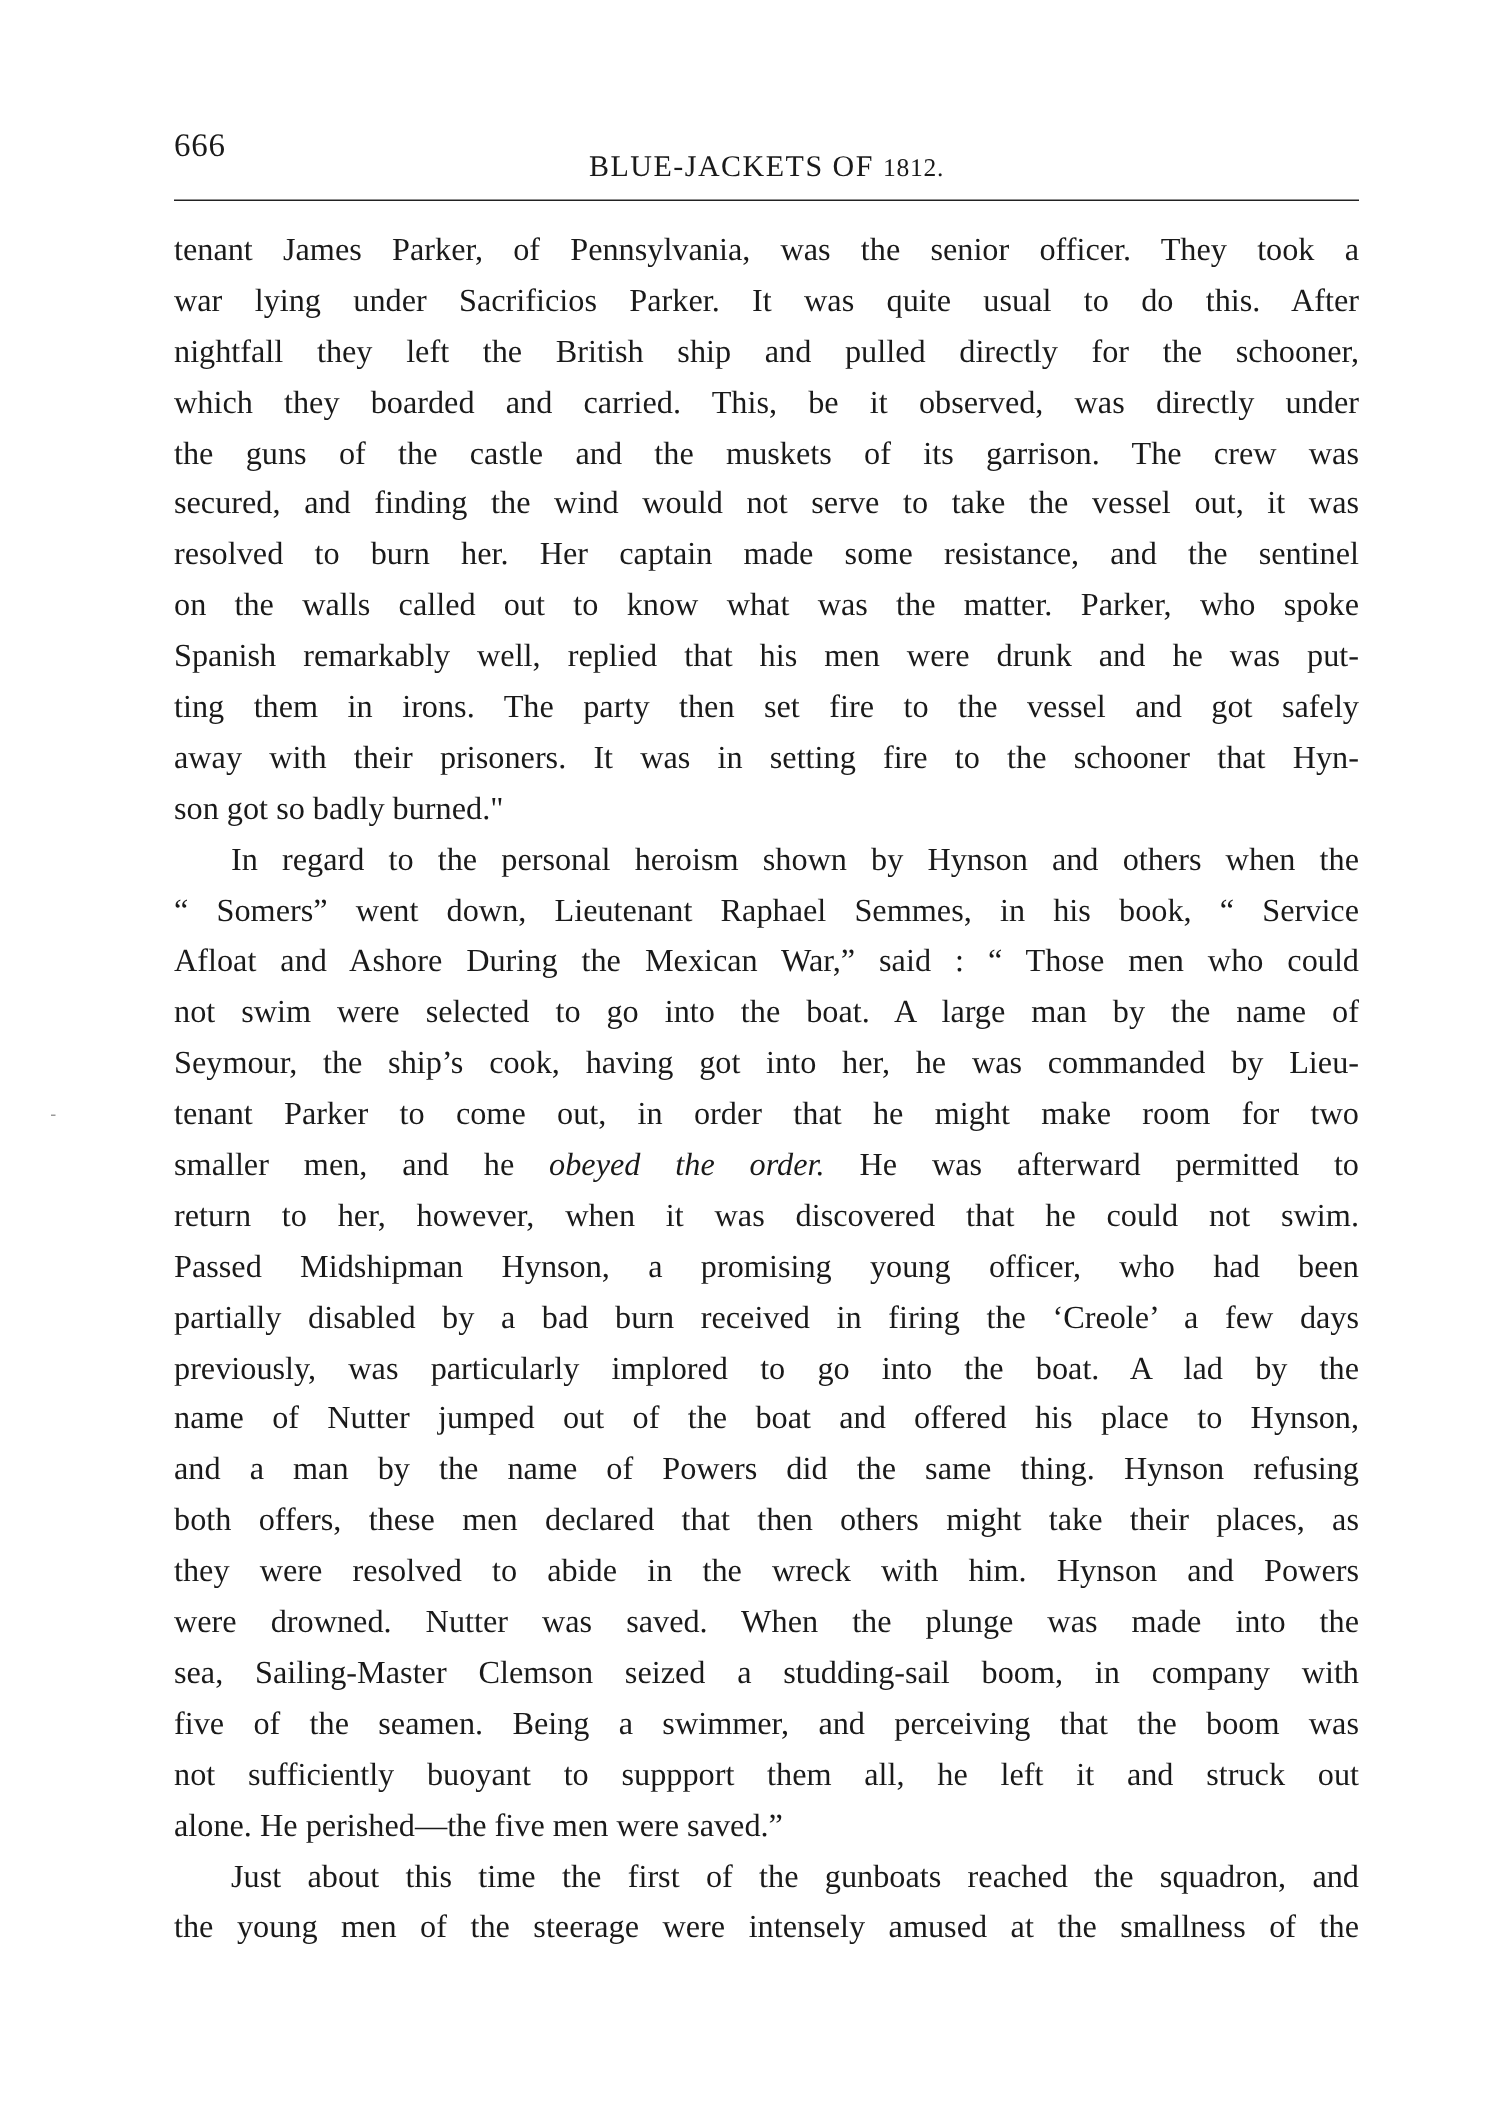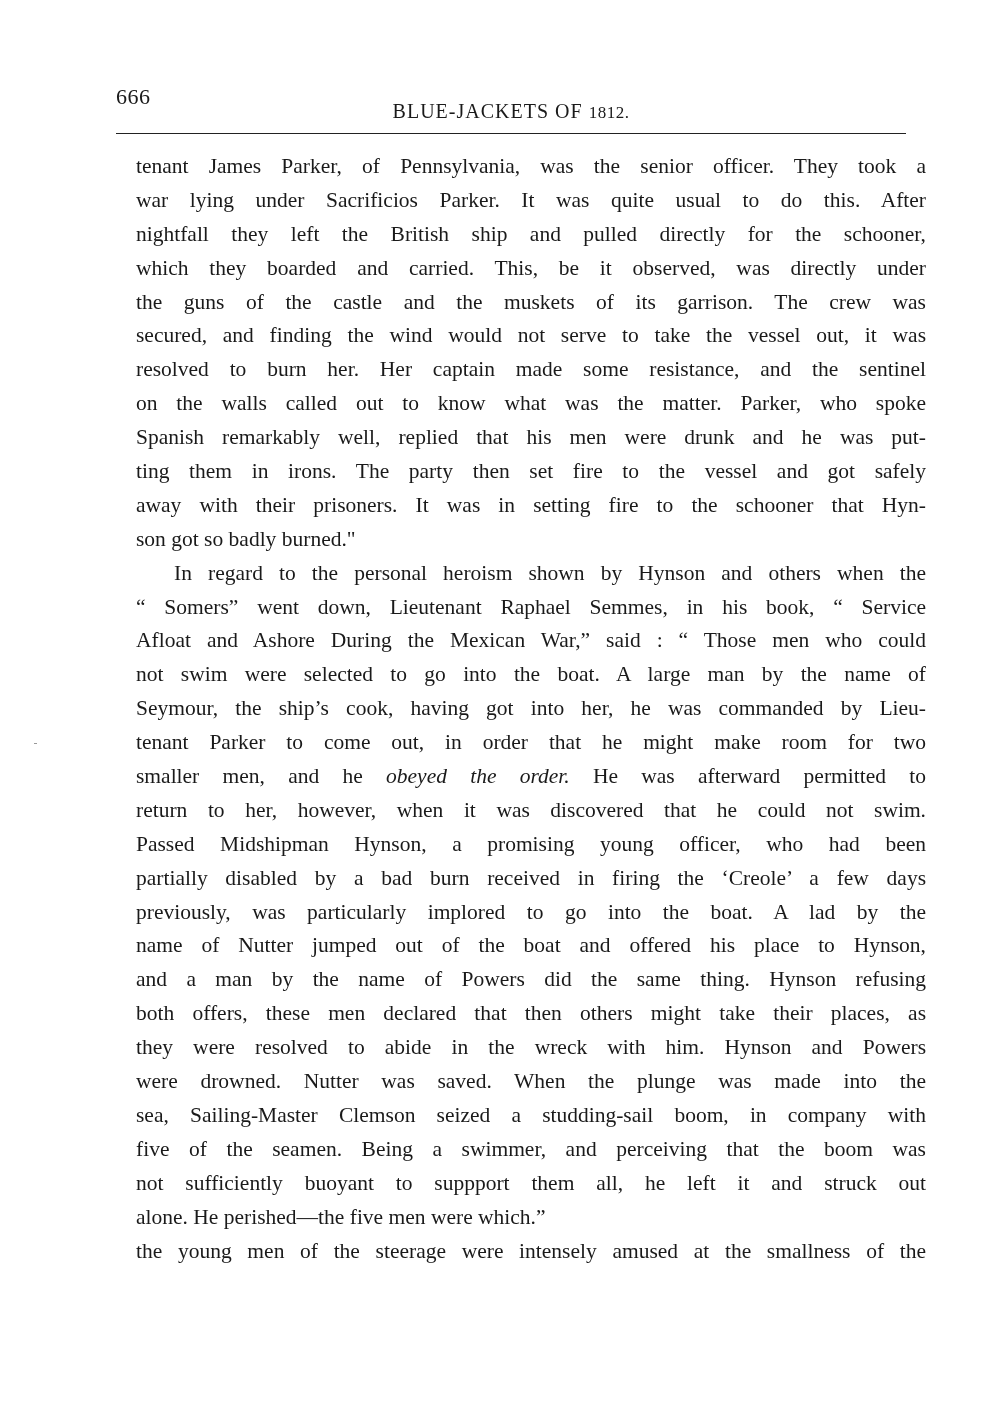--- a/index.html
+++ b/index.html
@@ -4,21 +4,21 @@
   <style>
     html, body { margin: 0; padding: 0; background: #ffffff; }
     body { width: 1000px; height: 1402px; position: relative; overflow: hidden; }
     .page { position: absolute; left: 0; top: 0; width: 1000px; height: 992px; background: #ffffff; color: #1a1a1a;
             font-family: "Liberation Serif", "DejaVu Serif", serif; }
     .running-head { position: absolute; left: 116px; top: 84px; width: 790px; height: 32px; }
     .page-number { position: absolute; left: 0; top: 0; font-size: 22px; letter-spacing: 0.5px; }
     .running-title { position: absolute; left: 0; right: 0; top: 16px; text-align: center; font-size: 20px; letter-spacing: 1px; }
     .running-title .oldstyle { font-size: 17px; letter-spacing: 0.5px; }
     .head-rule { position: absolute; left: 116px; top: 133px; width: 790px; height: 0; border-top: 1.5px solid #222; }
-    .body-text { position: absolute; left: 116px; top: 150px; width: 790px; margin-left: 20px; }
+    .body-text { position: absolute; left: 116px; top: 150px; width: 790px; }
     .line { display: block; height: 33.9px; line-height: 33.9px; font-size: 21.5px; white-space: nowrap;
             text-align: justify; text-align-last: justify; }
     .line.last { text-align-last: left; }
     .line.indent { padding-left: 38px; }
     .line em { font-style: italic; }
     .scan-mark { position: absolute; left: 34px; top: 743px; width: 3px; height: 1px; background: #999; }
   </style>
 </head>
 <body>
 
@@ -55,16 +55,17 @@
     <span class="line">partially disabled by a bad burn received in firing the ‘Creole’ a few days</span>
     <span class="line">previously, was particularly implored to go into the boat. A lad by the</span>
     <span class="line">name of Nutter jumped out of the boat and offered his place to Hynson,</span>
     <span class="line">and a man by the name of Powers did the same thing. Hynson refusing</span>
     <span class="line">both offers, these men declared that then others might take their places, as</span>
     <span class="line">they were resolved to abide in the wreck with him. Hynson and Powers</span>
     <span class="line">were drowned. Nutter was saved. When the plunge was made into the</span>
     <span class="line">sea, Sailing-Master Clemson seized a studding-sail boom, in company with</span>
     <span class="line">five of the seamen. Being a swimmer, and perceiving that the boom was</span>
     <span class="line">not sufficiently buoyant to suppport them all, he left it and struck out</span>
-    <span class="line last">alone. He perished—the five men were which.”</span>
+    <span class="line last">alone. He perished—the five men were saved.”</span>
+    <span class="line indent">Just about this time the first of the gunboats reached the squadron, and</span>
     <span class="line">the young men of the steerage were intensely amused at the smallness of the</span>
   </div>
 </div>
 
 </body></html>

